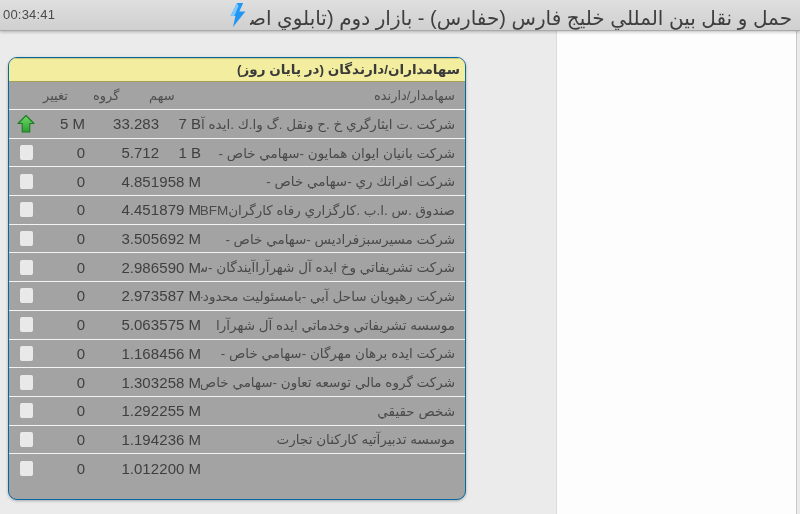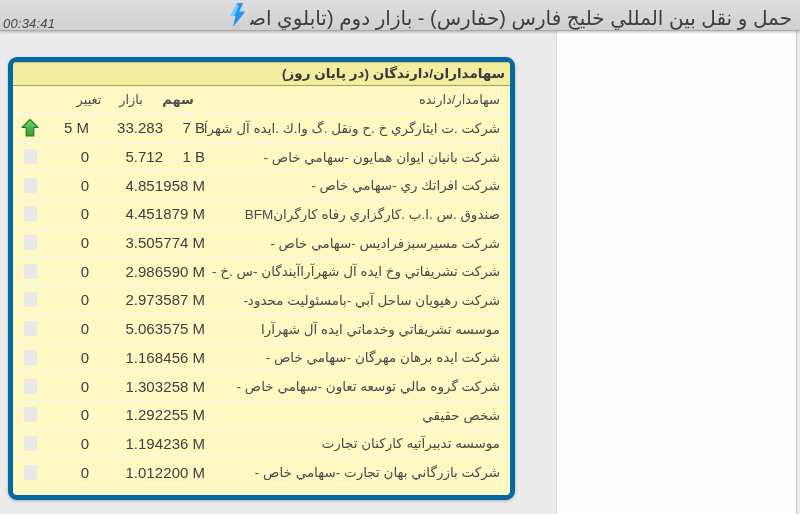--- a/index.html
+++ b/index.html
@@ -11,54 +11,54 @@
   }
   
   .topbar{
     position:absolute;left:0;top:0;width:800px;height:30px;
     background:linear-gradient(#dfdfdf,#d0d0d0);
     border-bottom:1px solid #a9a9a9;
     box-shadow:0 1px 3px rgba(0,0,0,.25);
     z-index:5;
   }
   .topbar .time{
-    position:absolute;left:3px;top:16px;
-    font-size:13px;color:#4a4a4a;letter-spacing:.2px;font-style:italic;
+    position:absolute;left:3px;top:7px;
+    font-size:13px;color:#4a4a4a;letter-spacing:.2px;
   }
   .topbar .bolt{position:absolute;left:228px;top:3px;width:20px;height:24px;cursor:pointer;}
   .topbar .title{
     position:absolute;right:8px;top:6px;left:250px;
     direction:rtl;text-align:right;
     font-size:20px;color:#3e3e3e;white-space:nowrap;overflow:hidden;
   }
   
   .right-panel{
     position:absolute;left:556px;top:30px;width:239px;height:484px;
     background:#fdfdfd;
     border-left:1px solid #dcdcdc;border-right:1px solid #c8c8c8;
   }
   
   .card{
-    position:absolute;left:8px;top:57px;width:507px;height:443px;
-    background:#fef9c3;border:5px solid #0369a1;border-radius:9px;
+    position:absolute;left:8px;top:57px;width:458px;height:443px;
+    background:#a3a3a3;border:1px solid #0369a1;border-radius:9px;
     box-shadow:0 1px 3px rgba(0,0,0,.28);
     overflow:hidden;box-sizing:border-box;
   }
   .card-header{
     height:22px;line-height:22px;
     background:#f3eda0;
     border-top:1px solid #cdc77e;border-bottom:1px solid #a7a156;
     direction:rtl;text-align:right;padding:0 5px;
     font-size:13.5px;font-weight:bold;color:#3a3a3a;
     white-space:nowrap;
   }
   .thead{position:relative;height:27px;font-size:13px;color:#4f4f4f;}
-  .thead .h{position:absolute;top:6px;text-align:center;direction:rtl;white-space:nowrap;}
+  .thead .h{position:absolute;top:6px;text-align:left;direction:rtl;white-space:nowrap;}
   .h-holder{right:10px;}
-  .h-share{left:140px;width:50px;font-weight:bold;}
+  .h-share{left:140px;width:50px;}
   .h-percent{left:84px;width:68px;}
   .h-change{left:34px;width:84px;}
   
   .row{
     display:grid;
     grid-template-columns:34px 42px 8px 66px 42px 1fr;
     align-items:center;
     height:27.7px;
     border-top:1px solid #f3f3f3;
     cursor:pointer;
@@ -87,21 +87,21 @@
 </div>
 
 <div class="right-panel"></div>
 
 <div class="card">
   <div class="card-header">سهامداران/دارندگان (در پایان روز)</div>
 
   <div class="thead">
     <span class="h h-holder">سهامدار/دارنده</span>
     <span class="h h-share">سهم</span>
-    <span class="h h-percent">بازار</span>
+    <span class="h h-percent">گروه</span>
     <span class="h h-change">تغییر</span>
   </div>
 
   <div id="rows">
       <div class="row">
     <span class="iconcell">
           <svg class="uparrow" viewBox="0 0 20 20">
             <defs>
               <linearGradient id="g" x1="0" y1="0" x2="0" y2="1">
                 <stop offset="0" stop-color="#6fd968"></stop>
@@ -147,21 +147,21 @@
     <span class="cell share">879 M</span>
     <span class="cell name">صندوق .س .ا.ب .کارگزاري رفاه کارگرانBFM</span>
   </div>
       <div class="row">
     <span class="iconcell">
           <span class="nochange"></span>
         </span>
     <span class="cell change">0</span>
     <span></span>
     <span class="cell percent">3.505</span>
-    <span class="cell share">774 M</span>
+    <span class="cell share">692 M</span>
     <span class="cell name">شرکت مسیرسبزفرادیس -سهامي خاص -</span>
   </div>
       <div class="row">
     <span class="iconcell">
           <span class="nochange"></span>
         </span>
     <span class="cell change">0</span>
     <span></span>
     <span class="cell percent">2.986</span>
     <span class="cell share">590 M</span>
@@ -228,16 +228,15 @@
     <span class="cell name">موسسه تدبیرآتیه کارکنان تجارت</span>
   </div>
       <div class="row">
     <span class="iconcell">
           <span class="nochange"></span>
         </span>
     <span class="cell change">0</span>
     <span></span>
     <span class="cell percent">1.012</span>
     <span class="cell share">200 M</span>
-    <span class="cell name">شرکت بازرگاني بهان تجارت -سهامي خاص -</span>
   </div>
     </div>
 </div>
 
 </body></html>

